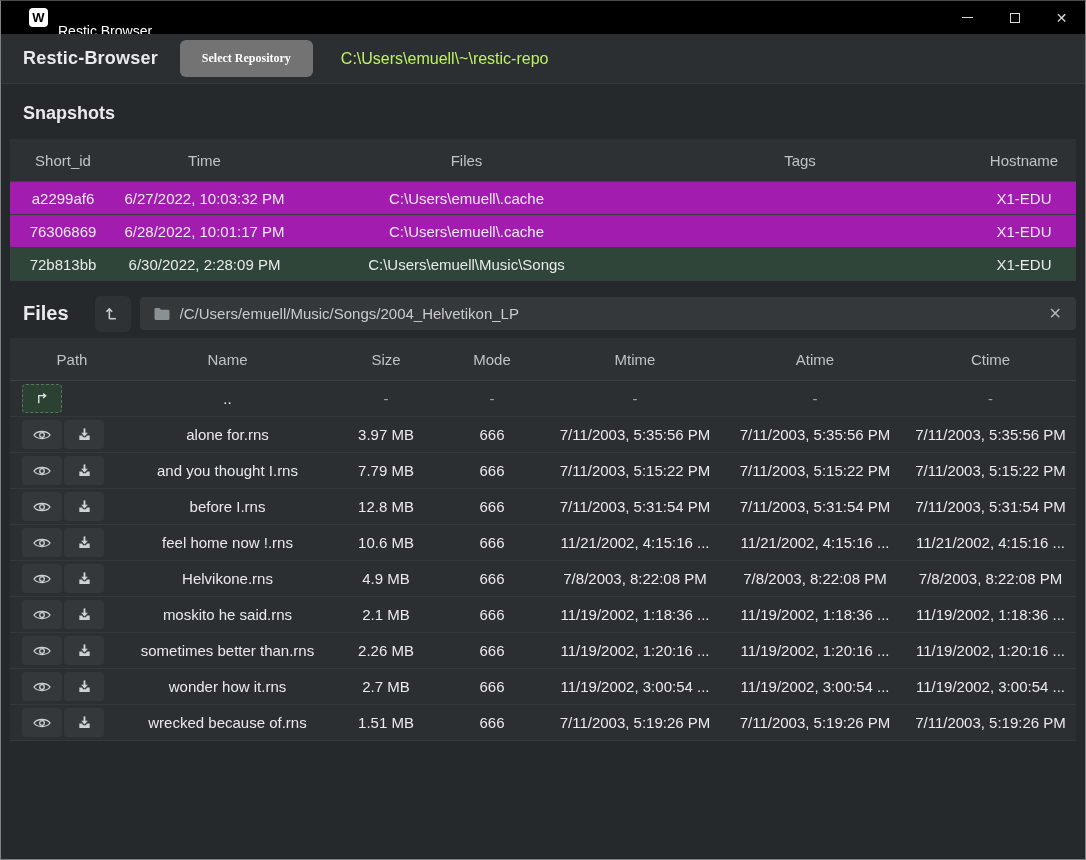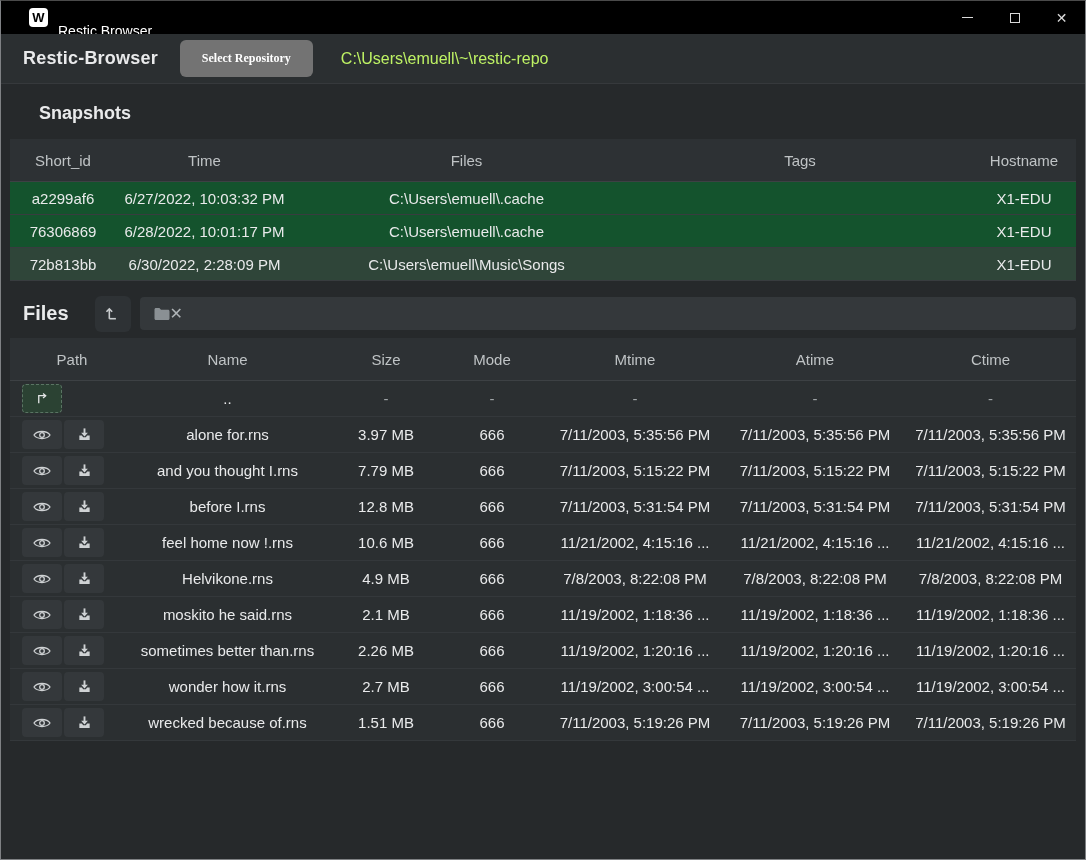--- a/index.html
+++ b/index.html
@@ -41,30 +41,30 @@
   .select-repo-btn {
     margin-left: 22px;
     background: #737373; color: #fff;
     font-family: Liberation Serif, serif; font-weight: bold; font-size: 12px;
     border: none; border-radius: 6px;
     padding: 11px 22px; cursor: pointer;
   }
   .repo-path { margin-left: 28px; color: #bef264; font-size: 16px; }
 
   
-  .section-title { font-size: 18px; font-weight: bold; padding: 19px 0 15px 22px; margin-left: 16px; }
+  .section-title { font-size: 18px; font-weight: bold; padding: 19px 0 15px 22px; }
 
   .tbl { margin: 0 9px; text-align: center; }
   .snap-grid  { display: grid; grid-template-columns: 94px 189px 335px 332px 1fr; align-items: center; }
   .files-grid { display: grid; grid-template-columns: 112px 211px 106px 106px 180px 180px 1fr; align-items: center; }
 
   .t-head { background: #2d3134; height: 43px; color: #bfc3c5; font-size: 15px; border-bottom: 1px solid #3d4144; }
   .t-head .c1 { padding-left: 12px; }
 
-  .snap-row { height: 33px; font-size: 15px; background: #14532d; border-bottom: 1px solid #383c3f; cursor: pointer; }
+  .snap-row { height: 33px; font-size: 15px; background: #a21caf; border-bottom: 1px solid #383c3f; cursor: pointer; }
   .snap-row .c1 { padding-left: 12px; }
   .snap-row.selected { background: #2f4539; }
 
   .file-row { height: 36px; font-size: 15px; background: #2b2f31; border-bottom: 1px solid #34383b; }
   .file-row .c1 { padding-left: 12px; display: flex; gap: 2px; align-items: center; }
   .dash { color: #9fa4a7; }
 
   .icon-btn {
     width: 40px; height: 29px;
     background: #34383b; border: none; border-radius: 4px;
@@ -172,20 +172,21 @@
           <path d="M5 12.9 H11.2"></path>
         </svg>
       </span>
     </button>
     <div class="crumb">
       <span>
         <svg width="16" height="14" viewBox="0 0 16 14" fill="#8a9094">
           <path d="M0.5 2.5 C0.5 1.7 1.1 1 2 1 H5.4 L7 2.8 H14 C14.9 2.8 15.5 3.5 15.5 4.3 V11.5 C15.5 12.3 14.9 13 14 13 H2 C1.1 13 0.5 12.3 0.5 11.5 Z"></path>
         </svg>
       </span>
+      <span class="crumb-path">/C/Users/emuell/Music/Songs/2004_Helvetikon_LP</span>
       <button class="crumb-clear"><span>✕</span></button>
     </div>
   </div>
 
   <div class="tbl">
     <div class="t-head files-grid">
       <div class="c1">Path</div>
       <div>Name</div>
       <div>Size</div>
       <div>Mode</div>

